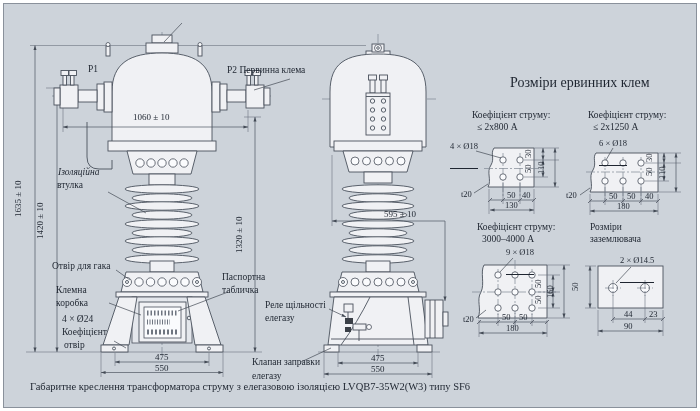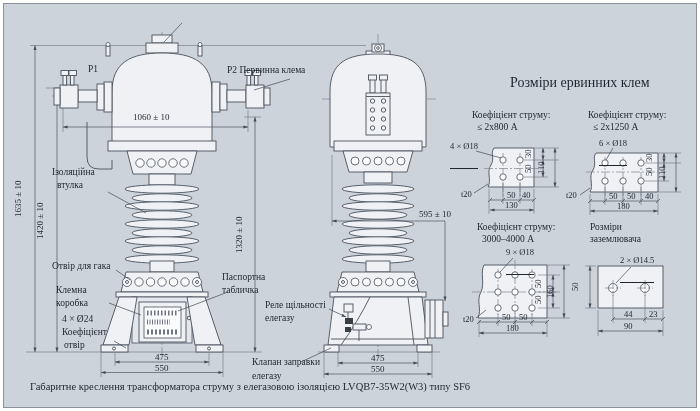--- a/index.html
+++ b/index.html
@@ -370,37 +370,37 @@
       <line class="ext" x1="598" y1="310" x2="598" y2="336"></line>
       <line class="dl" x1="613" y1="319" x2="663" y2="319"></line>
       <path class="tick" d="M611,321 L615,317 M643,321 L647,317 M661,321 L665,317"></path>
       <line class="dl" x1="598" y1="331" x2="663" y2="331" marker-start="url(#as)" marker-end="url(#ae)"></line>
     </g>
   </svg>
 
   <div class="lbl" style="left:88px;top:64px;">P1</div>
   <div class="lbl" style="left:227px;top:65px;">P2 Первинна клема</div>
   <div class="lbl dim" style="left:133px;top:112px;">1060 ± 10</div>
-  <div class="lbl" style="left:52px;top:167px;">Ізоляційна</div>
+  <div class="lbl" style="left:58px;top:167px;font-style:italic;">Ізоляційна</div>
   <div class="lbl" style="left:57px;top:180px;">втулка</div>
   <div class="vlbl" style="left:24px;top:206px;">1635 ± 10</div>
   <div class="vlbl" style="left:46px;top:228px;">1420 ± 10</div>
   <div class="lbl" style="left:52px;top:261px;">Отвір для гака</div>
   <div class="lbl" style="left:56px;top:285px;">Клемна</div>
   <div class="lbl" style="left:56px;top:298px;">коробка</div>
   <div class="lbl" style="left:222px;top:272px;">Паспортна</div>
   <div class="lbl" style="left:222px;top:285px;">табличка</div>
   <div class="lbl" style="left:62px;top:314px;">4 × Ø24</div>
   <div class="lbl" style="left:62px;top:327px;">Коефіцієнт</div>
   <div class="lbl" style="left:64px;top:340px;">отвір</div>
   <div class="lbl dim" style="left:155px;top:352px;">475</div>
   <div class="lbl dim" style="left:155px;top:363px;">550</div>
 
   <div class="vlbl" style="left:245px;top:242px;">1320 ± 10</div>
-  <div class="lbl dim" style="left:419px;top:209px;">595 ± 10</div>
+  <div class="lbl dim" style="left:384px;top:209px;">595 ± 10</div>
   <div class="lbl" style="left:265px;top:300px;">Реле щільності</div>
   <div class="lbl" style="left:265px;top:313px;">елегазу</div>
   <div class="lbl" style="left:252px;top:357px;">Клапан заправки</div>
   <div class="lbl" style="left:252px;top:371px;">елегазу</div>
   <div class="lbl dim" style="left:371px;top:353px;">475</div>
   <div class="lbl dim" style="left:371px;top:364px;">550</div>
 
   <div class="lbl hdr" style="left:510px;top:75px;">Розміри ервинних клем</div>
 
   <div class="lbl" style="left:472px;top:110px;">Коефіцієнт струму:</div>

